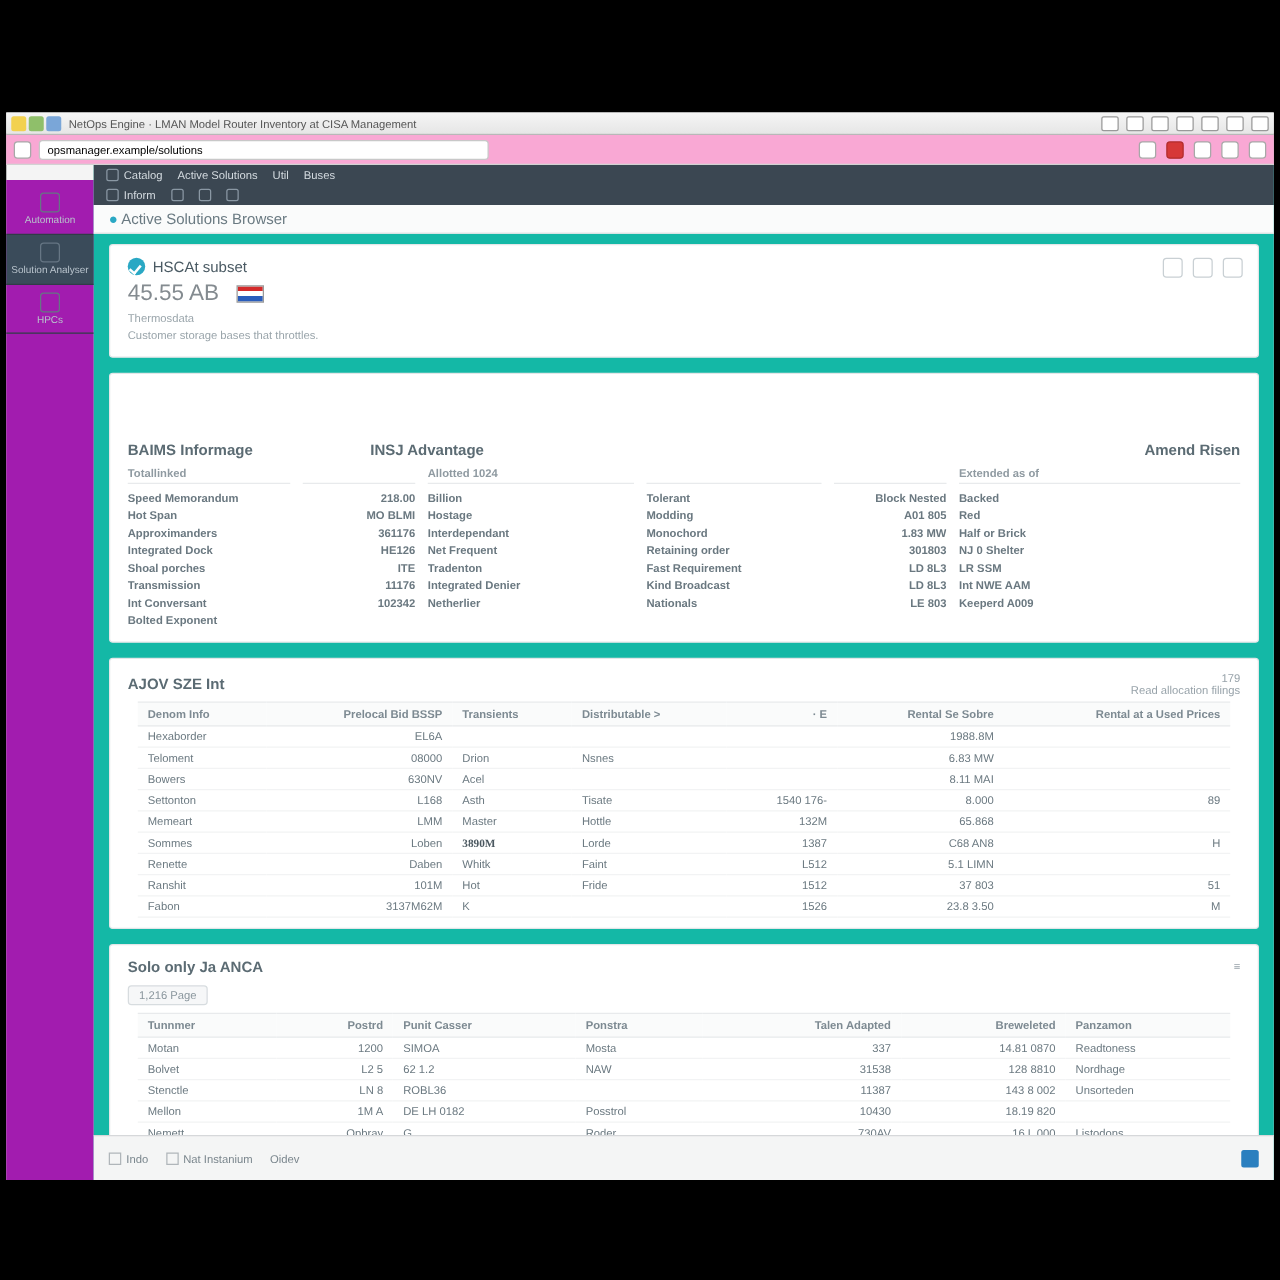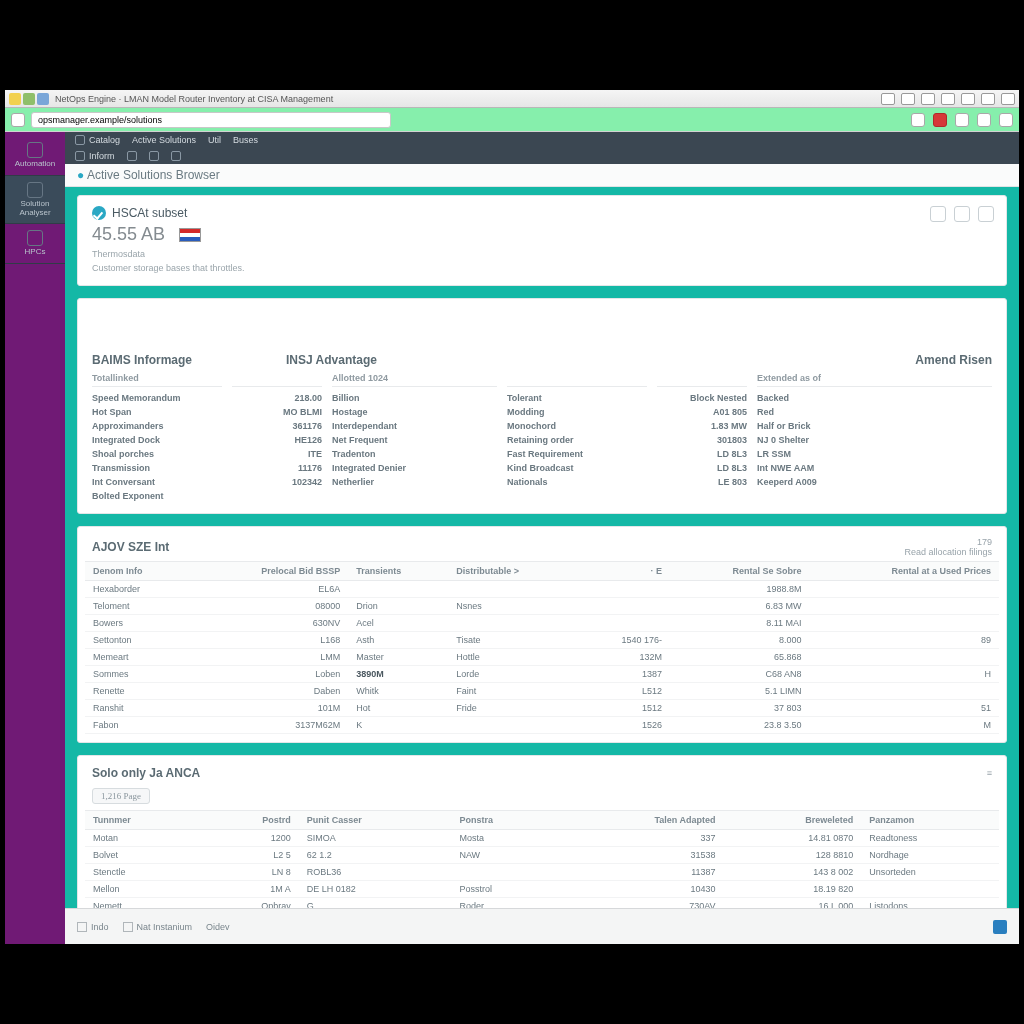--- a/index.html
+++ b/index.html
@@ -7,29 +7,29 @@
 .screen { position: absolute; top: 90px; left: 5px; right: 5px; bottom: 80px; background: #f4f4f4; display: flex; flex-direction: column; }
 
 .titlebar { height: 18px; background: linear-gradient(#f5f5f5,#e6e6e6); border-bottom: 1px solid #b8b8b8; display: flex; align-items: center; padding: 0 4px; font-size: 9px; color: #555; }
 .titlebar .icons { display: flex; gap: 2px; margin-right: 6px; }
 .tb-ico { width: 12px; height: 12px; background: #8fbf6a; border-radius: 2px; }
 .tb-ico.y { background: #f2d14f; }
 .tb-ico.b { background: #7aa6d8; }
 .titlebar .right-icons { margin-left: auto; display: flex; gap: 6px; }
 .ri { width: 14px; height: 12px; border: 1px solid #999; border-radius: 2px; background: #fff; }
 
-.urlbar { height: 24px; background: #86efac; border-bottom: 1px solid #d2d2d2; display: flex; align-items: center; padding: 0 6px; gap: 6px; font-size: 9px; color: #666; }
+.urlbar { height: 24px; background: #f9a8d4; border-bottom: 1px solid #d2d2d2; display: flex; align-items: center; padding: 0 6px; gap: 6px; font-size: 9px; color: #666; }
 .urlbar input { flex: 0 0 360px; height: 16px; border: 1px solid #c8c8c8; border-radius: 3px; padding: 0 6px; font-size: 9px; background:#fff; }
 .urlbar .ur-right { margin-left: auto; display: flex; gap: 8px; align-items: center; }
 .ur-ico { width: 14px; height: 14px; border: 1px solid #a8a8a8; border-radius: 3px; background: #fff; }
 .ur-ico.d { background: #d63838; border-color:#b02a2a; }
 
 .body-row { flex: 1; display: flex; min-height: 0; }
 
-.leftnav { width: 60px; background: #701a75; color: #b8c3cc; display: flex; flex-direction: column; padding: 4px 0; font-size: 8px; }
+.leftnav { width: 70px; background: #a21caf; color: #b8c3cc; display: flex; flex-direction: column; padding: 4px 0; font-size: 8px; margin-top: 12px; }
 .ln-item { padding: 6px 4px; text-align: center; line-height: 1.1; border-bottom: 1px solid #303c47; }
 .ln-icon { width: 16px; height: 16px; margin: 0 auto 2px; border: 1px solid #667684; border-radius: 3px; }
 .ln-item.active { background: #3a4b5a; }
 
 .maincol { flex: 1; display: flex; flex-direction: column; background: #14b8a6; min-width: 0; }
 
 .topmenu { background: #3b4752; color: #d4dbe0; font-size: 9px; }
 .tm-row { display: flex; align-items: center; gap: 12px; padding: 3px 10px; }
 .tm-row .tm-item { display: flex; align-items: center; gap: 4px; }
 .tm-ico { width: 10px; height: 10px; border: 1px solid #8a98a4; border-radius: 2px; }
@@ -54,28 +54,28 @@
 .section-h.r { text-align: right; }
 .kv-grid { display: grid; grid-template-columns: 130px 90px 165px 140px 90px 1fr; gap: 0 10px; padding: 0 14px 10px; font-size: 9px; color: #6a7880; }
 .kv-head { color:#8f9aa1; font-weight:600; padding-bottom:3px; border-bottom:1px solid #e8eaec; margin-bottom:4px; }
 .kv-cell { padding: 2px 0; white-space: nowrap; overflow:hidden; text-overflow:ellipsis;font-weight:bold; }
 .kv-val { text-align: right; }
 
 .tbl { width: 100%; border-collapse: collapse; font-size: 9px; color:#6b7981; }
 .tbl th { text-align: left; font-weight: 600; color:#7d8a92; padding: 4px 8px; border-top:1px solid #e8eaec; border-bottom:1px solid #e8eaec; background:#fafbfb; }
 .tbl td { padding: 3px 8px; border-bottom: 1px solid #f2f3f4; }
 .tbl td.num, .tbl th.num { text-align: right; }
-.tbl-wrap { padding: 0 7px 8px; border-radius: 30px; }
+.tbl-wrap { padding: 0 22px 8px; border-radius: 30px; }
 .tbl-head-row { display:flex; justify-content:space-between; align-items:center; padding: 10px 14px 4px; }
 .tbl-title { font-size: 12px; color:#5b6b73; font-weight:600; }
 .tbl-count { font-size: 9px; color:#98a3aa; }
-.filter-row { padding: 4px 14px 6px; font-family: Liberation Serif, serif; }
+.filter-row { padding: 4px 14px 6px; }
 .filter-pill { display:inline-block; padding:2px 8px; border:1px solid #d7dcdf; border-radius:3px; font-size:9px; color:#8a969d; background:#f6f7f8; }
 
-.over-bold { font-weight: 700; color:#4b5860; }
+.over-bold { font-weight: 700; color:#4b5860;font-family:Liberation Serif, serif; }
 
 .statusbar { height: 36px; background: #f4f5f5; border-top: 1px solid #d6d8da; display: flex; align-items: center; gap: 14px; padding: 0 12px; font-size: 9px; color:#7a868d; }
 .sb-item { display:flex; align-items:center; gap:4px; }
 .sb-ico { width:10px; height:10px; border:1px solid #b0b6ba; }
 .sb-right { margin-left:auto; width:14px; height:14px; background:#2a7fbf; border-radius:2px; }
 </style>
 </head>
 <body>
 
 <div class="screen">

